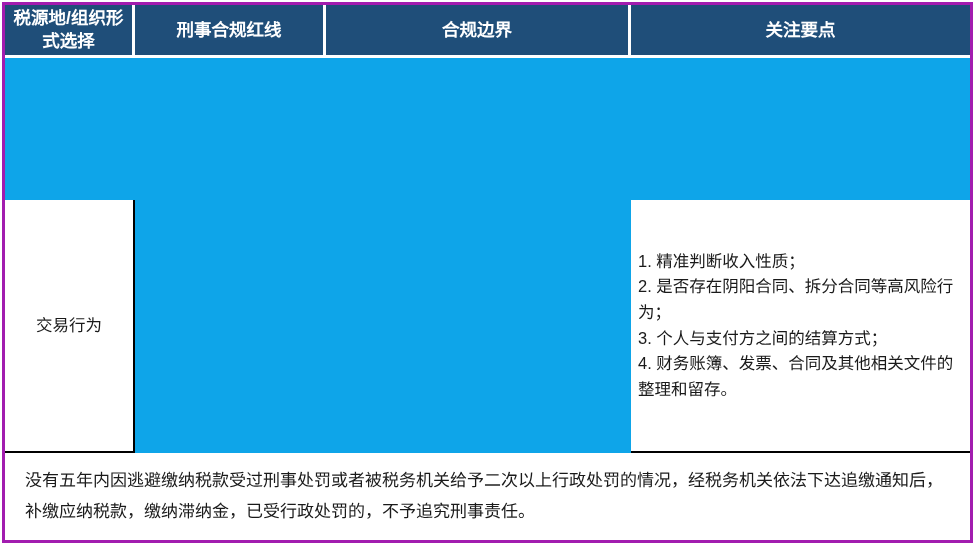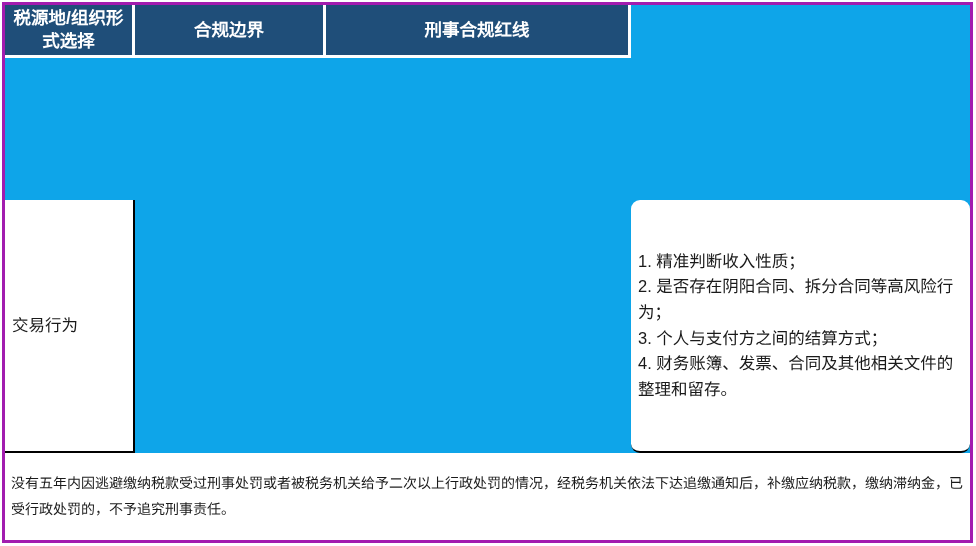--- a/index.html
+++ b/index.html
@@ -51,45 +51,48 @@
     grid-column: 3;
     grid-row: 2 / span 2;
   }
   .footer-cell {
     grid-column: 1 / -1;
     grid-row: 4;
     border-right: none;
     border-bottom: none;
     display: flex;
     align-items: center;
-    font-size: 14px;
+    font-size: 17px;
     line-height: 1.8;
-    padding: 6px 6px;
+    padding: 6px 20px;
   }
 </style>
 </head>
 <body>
 
 <div class="table-wrap">
 
   <div class="th">
     <span>税源地/组织形式选择</span>
   </div>
   <div class="th">
+    <span>刑事合规红线</span>
+  </div>
+  <div class="th">
     <span>合规边界</span>
   </div>
-  <div class="th">
-    <span>刑事合规红线</span>
+  <div class="th last">
+    <span>关注要点</span>
   </div>
 
 
-  <div class="td v-center" style="grid-column:1; grid-row:3;">
+  <div class="td v-center" style="grid-column:1; grid-row:3;text-align:center;">
     <span>交易行为</span>
   </div>
-  <div class="td v-center last-col" style="grid-column:4; grid-row:3;border-radius:9px;">
+  <div class="td v-center last-col" style="grid-column:4; grid-row:3;">
     <span>1. 精准判断收入性质；
 2. 是否存在阴阳合同、拆分合同等高风险行为；
 3. 个人与支付方之间的结算方式；
 4. 财务账簿、发票、合同及其他相关文件的整理和留存。</span>
   </div>
 
   <div class="td footer-cell">
     <span>没有五年内因逃避缴纳税款受过刑事处罚或者被税务机关给予二次以上行政处罚的情况，经税务机关依法下达追缴通知后，补缴应纳税款，缴纳滞纳金，已受行政处罚的，不予追究刑事责任。</span>
   </div>
 

